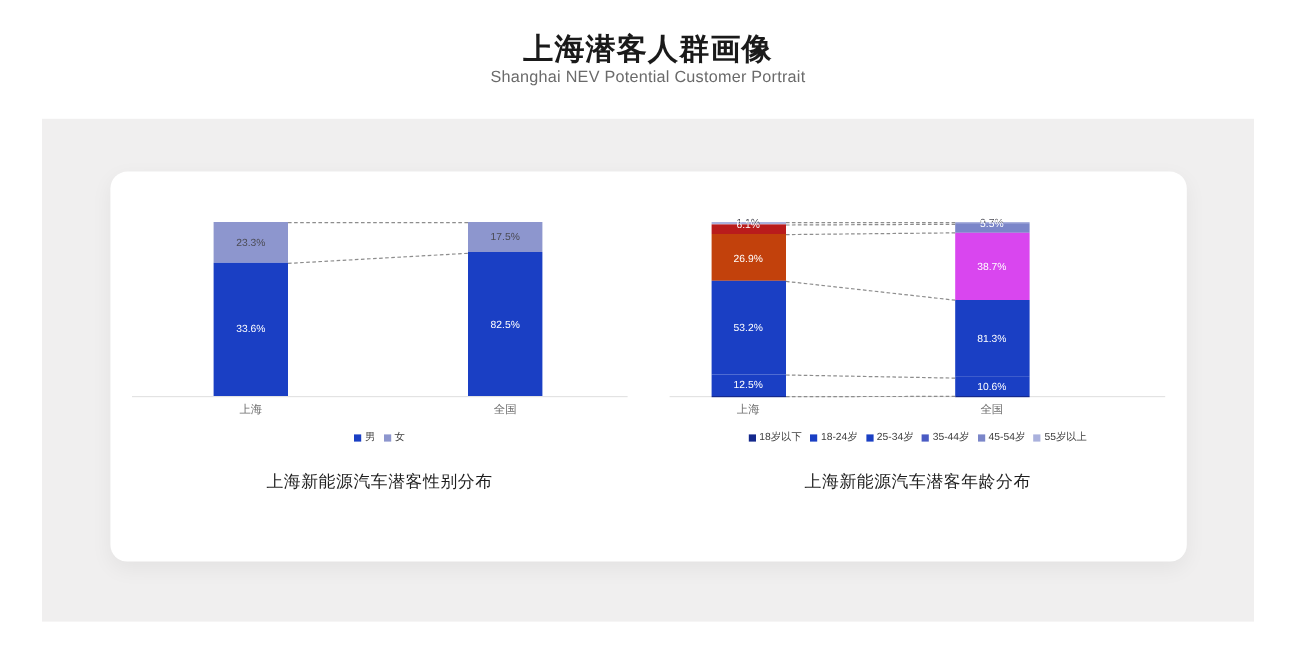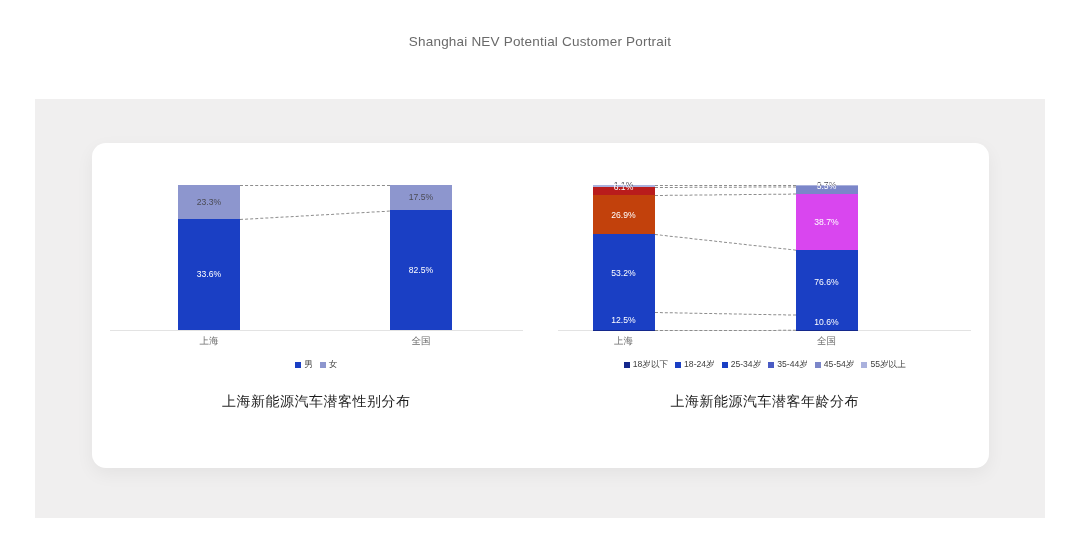--- a/index.html
+++ b/index.html
@@ -29,21 +29,20 @@
     box-sizing: border-box;
   }
   .title-cn {
     font-size: 25px;
     font-weight: bold;
     color: #1a1a1a;
     letter-spacing: 1px;
     line-height: 1.2;
   }
   .title-en {
-    margin-top: 8px;
     font-size: 13.5px;
     color: #6a6a6a;
     letter-spacing: 0.2px;
     font-weight: normal;
   }
 
   
   .panel {
     position: absolute;
     left: 35px;
@@ -189,20 +188,21 @@
     text-align: center;
     font-size: 14px;
     color: #1e1e1e;
     letter-spacing: 0.5px;
   }
 </style>
 </head>
 <body>
 
 <div class="header">
+  <div class="title-cn">上海潜客人群画像</div>
   <div class="title-en">Shanghai NEV Potential Customer Portrait</div>
 </div>
 
 <div class="panel"></div>
 
 <div class="card">
   <div class="charts-row">
 
     <div class="chart-block">
       <div class="plot">
@@ -273,21 +273,21 @@
               <div class="seg light tiny" style="height: 1.015px; background: rgb(170, 177, 221); flex: 0 0 1.015px;">
                 <span class="seg-label label-up" style="color: rgb(75, 75, 85);">0.7%</span>
               </div>
               <div class="seg dark tiny" style="height: 7.975px; background: rgb(123, 134, 201); flex: 0 0 7.975px;">
                 <span class="seg-label label-up">5.5%</span>
               </div>
               <div class="seg dark" style="height: 56.115px; background: #d946ef; flex: 0 0 56.115px;">
                 <span class="seg-label">38.7%</span>
               </div>
               <div class="seg dark" style="height: 64.09px; background: rgb(26, 63, 196); flex: 0 0 64.09px;">
-                <span class="seg-label">76.6%</span>
+                <span class="seg-label">81.3%</span>
               </div>
               <div class="seg dark" style="height: 15.37px; background: rgb(26, 63, 196); flex: 0 0 15.37px;">
                 <span class="seg-label">10.6%</span>
               </div>
               <div class="seg dark tiny" style="height: 0.29px; background: rgb(20, 40, 140); flex: 0 0 0.29px;">
                 <span class="seg-label label-down">0.2%</span>
               </div>
             </div>
             <div class="connector" style="left: 114px; top: 1.595px; width: 141.001px; transform: rotate(-0.235683deg); border-top-color: rgb(141, 141, 141);"></div>
             <div class="connector" style="left: 114px; top: 10.44px; width: 141.007px; transform: rotate(-0.589191deg); border-top-color: rgb(141, 141, 141);"></div>

